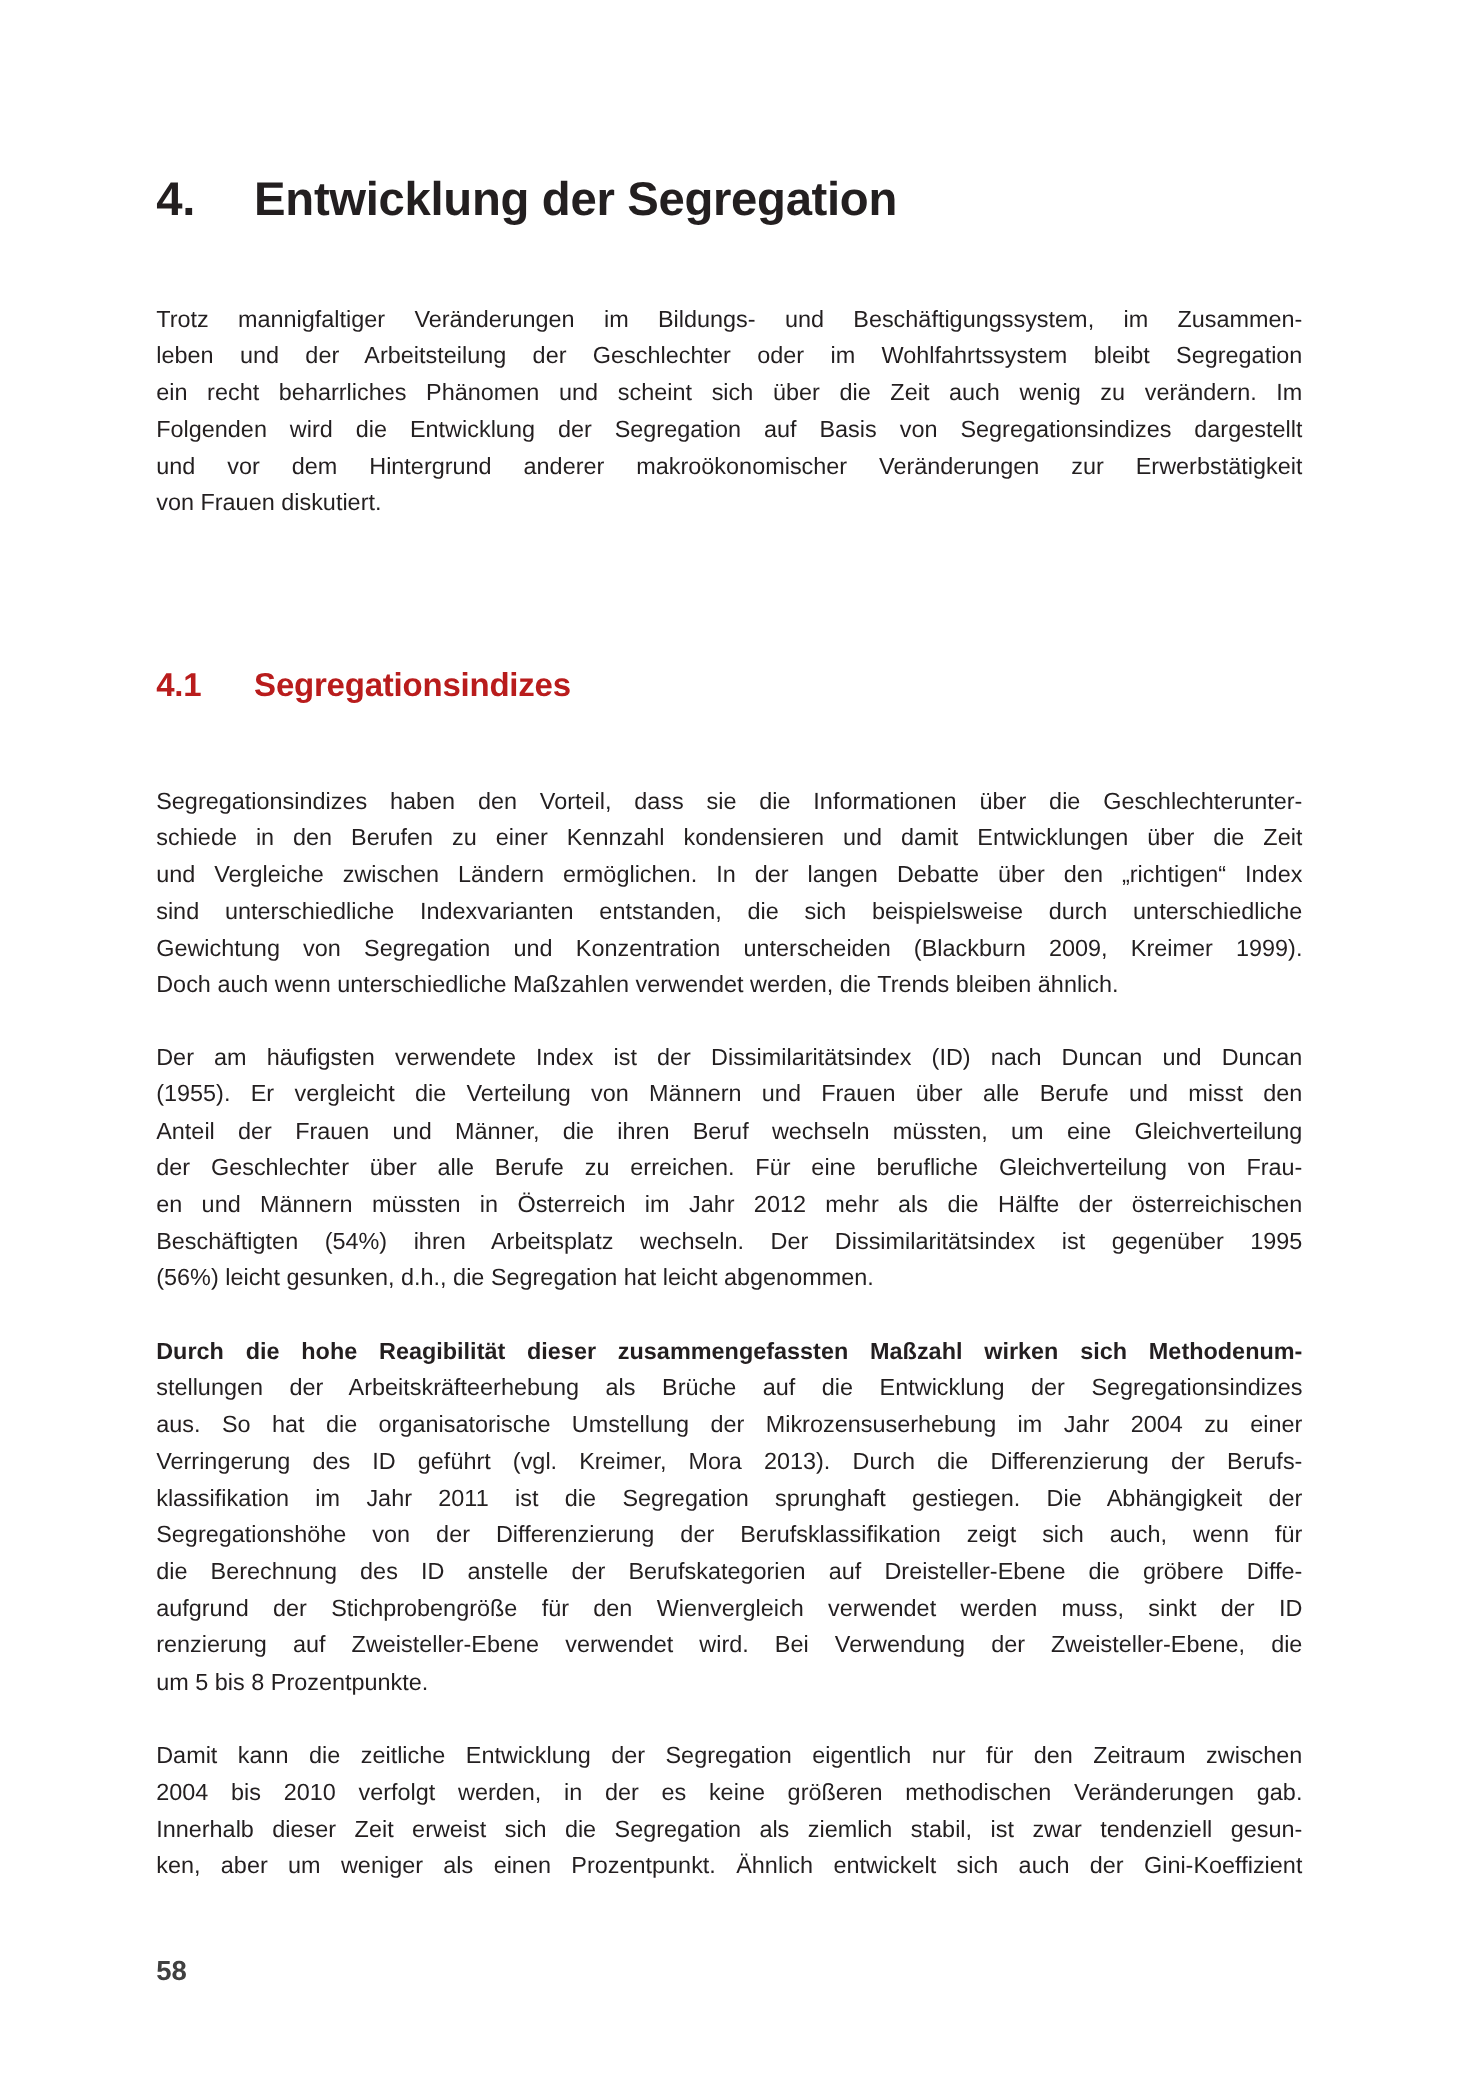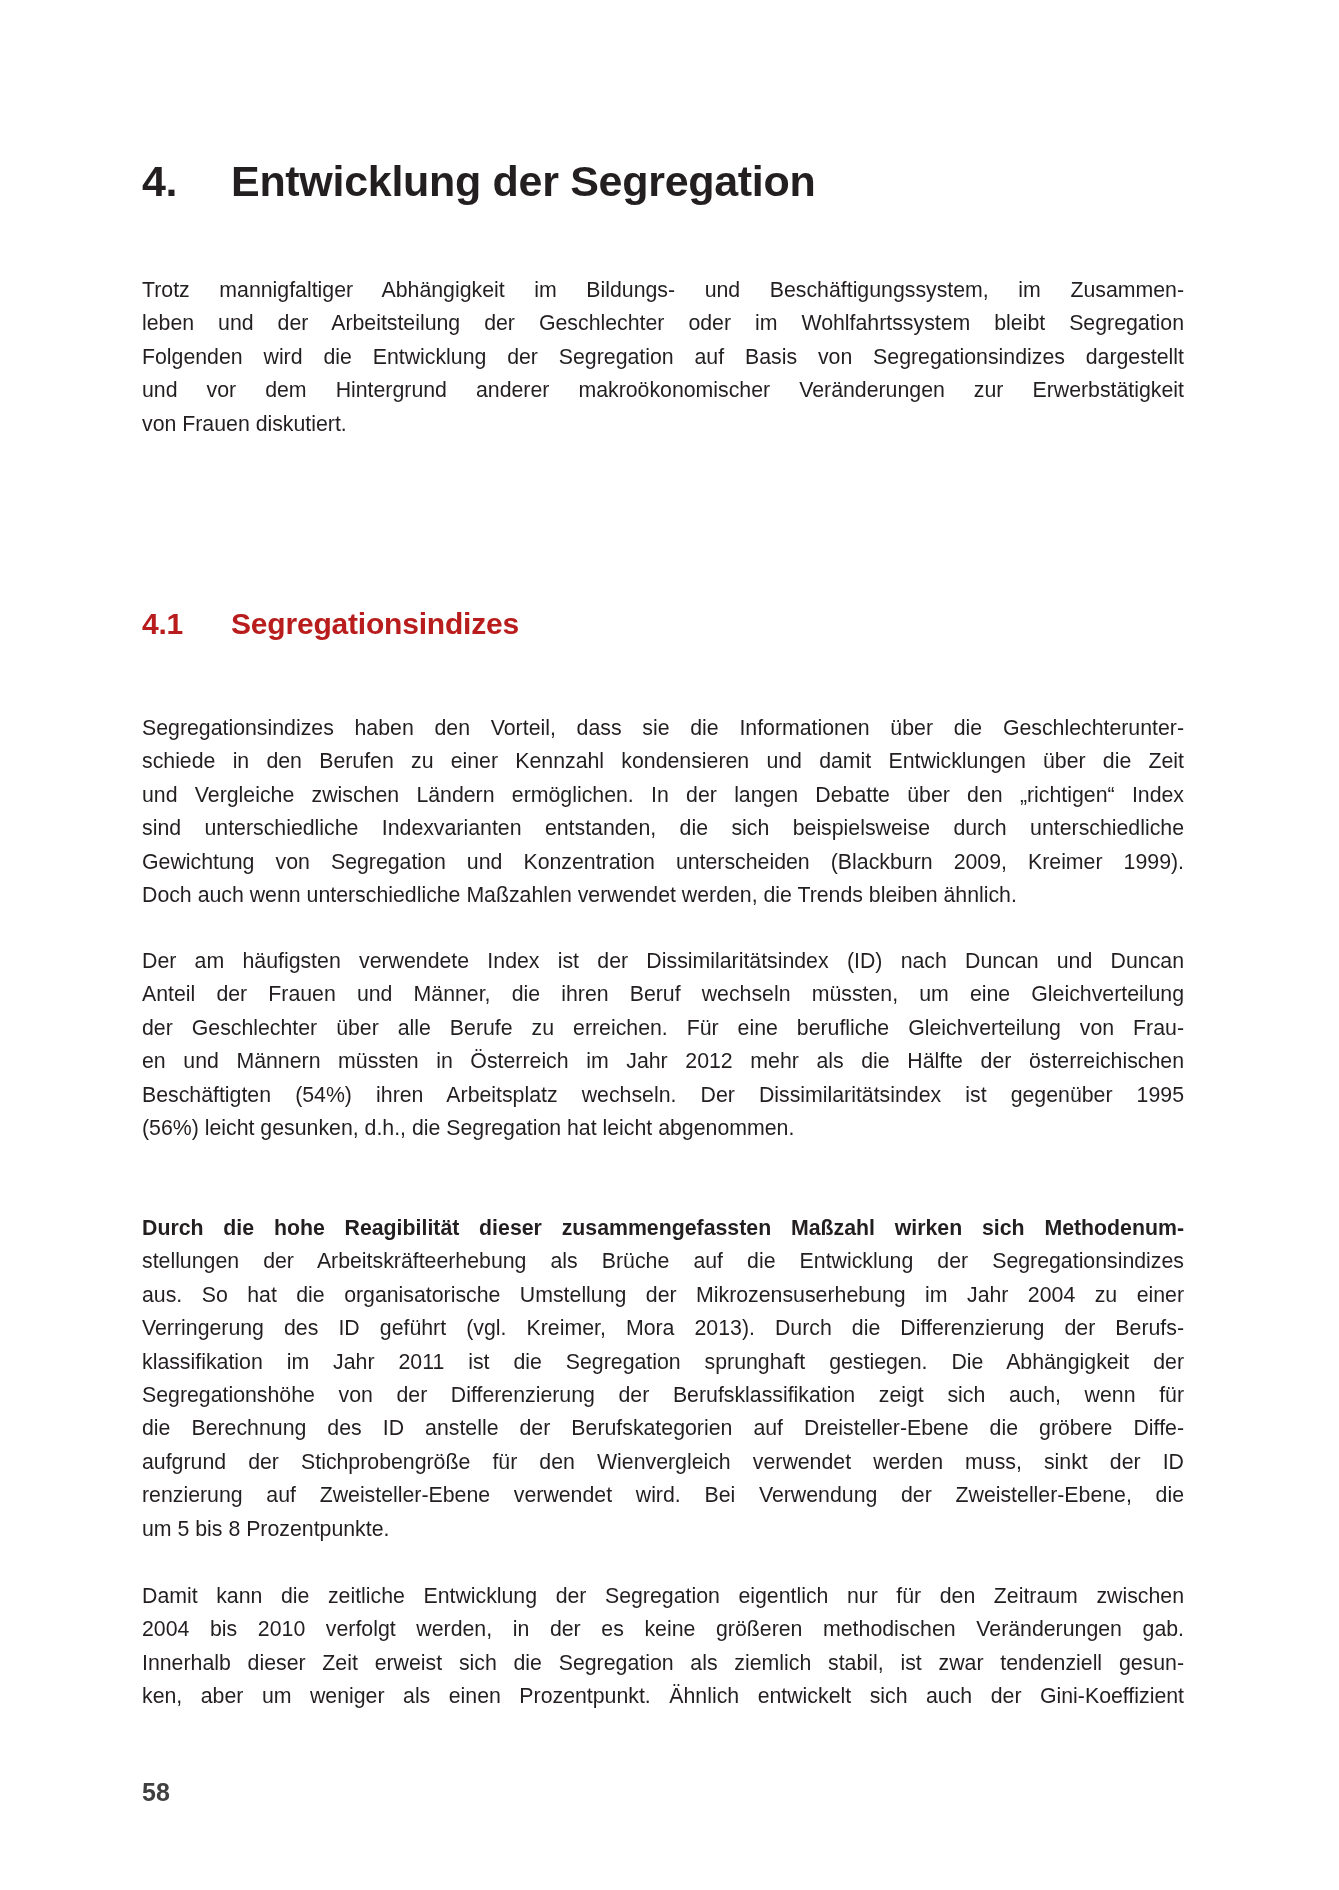--- a/index.html
+++ b/index.html
@@ -16,41 +16,43 @@
 </style>
 </head>
 <body>
 
 <div class="page">
 
   <div class="h1 num1">4.</div>
   <div class="h1 title1">Entwicklung der Segregation</div>
 
   <div class="para" style="top:274px;">
-    <span class="line" style="display: block;">Trotz mannigfaltiger Abhängigkeit im Bildungs- und Beschäftigungssystem, im Zusammen-</span>
+    <span class="line" style="display: block;">Trotz mannigfaltiger Veränderungen im Bildungs- und Beschäftigungssystem, im Zusammen-</span>
     <span class="line" style="display: block;">leben und der Arbeitsteilung der Geschlechter oder im Wohlfahrtssystem bleibt Segregation</span>
+    <span class="line" style="display: block;">ein recht beharrliches Phänomen und scheint sich über die Zeit auch wenig zu verändern. Im</span>
     <span class="line" style="display: block;">Folgenden wird die Entwicklung der Segregation auf Basis von Segregationsindizes dargestellt</span>
     <span class="line" style="display: block;">und vor dem Hintergrund anderer makroökonomischer Veränderungen zur Erwerbstätigkeit</span>
     <span class="line last" style="display: block;">von Frauen diskutiert.</span>
   </div>
 
   <div class="h2" style="left:142px;">4.1</div>
   <div class="h2" style="left:231px;">Segregationsindizes</div>
 
   <div class="para" style="top:712px;">
     <span class="line" style="display: block;">Segregationsindizes haben den Vorteil, dass sie die Informationen über die Geschlechterunter-</span>
     <span class="line" style="display: block;">schiede in den Berufen zu einer Kennzahl kondensieren und damit Entwicklungen über die Zeit</span>
     <span class="line" style="display: block;">und Vergleiche zwischen Ländern ermöglichen. In der langen Debatte über den „richtigen“ Index</span>
     <span class="line" style="display: block;">sind unterschiedliche Indexvarianten entstanden, die sich beispielsweise durch unterschiedliche</span>
     <span class="line" style="display: block;">Gewichtung von Segregation und Konzentration unterscheiden (Blackburn 2009, Kreimer 1999).</span>
     <span class="line last" style="display: block;">Doch auch wenn unterschiedliche Maßzahlen verwendet werden, die Trends bleiben ähnlich.</span>
   </div>
 
   <div class="para" style="top:945px;">
     <span class="line" style="display: block;">Der am häufigsten verwendete Index ist der Dissimilaritätsindex (ID) nach Duncan und Duncan</span>
+    <span class="line" style="display: block;">(1955). Er vergleicht die Verteilung von Männern und Frauen über alle Berufe und misst den</span>
     <span class="line" style="display: block;">Anteil der Frauen und Männer, die ihren Beruf wechseln müssten, um eine Gleichverteilung</span>
     <span class="line" style="display: block;">der Geschlechter über alle Berufe zu erreichen. Für eine berufliche Gleichverteilung von Frau-</span>
     <span class="line" style="display: block;">en und Männern müssten in Österreich im Jahr 2012 mehr als die Hälfte der österreichischen</span>
     <span class="line" style="display: block;">Beschäftigten (54%) ihren Arbeitsplatz wechseln. Der Dissimilaritätsindex ist gegenüber 1995</span>
     <span class="line last" style="display: block;">(56%) leicht gesunken, d.h., die Segregation hat leicht abgenommen.</span>
   </div>
 
   <div class="para" style="top:1212px;">
     <span class="line" style="display: block; font-weight: bold;">Durch die hohe Reagibilität dieser zusammengefassten Maßzahl wirken sich Methodenum-</span>
     <span class="line" style="display: block;">stellungen der Arbeitskräfteerhebung als Brüche auf die Entwicklung der Segregationsindizes</span>

